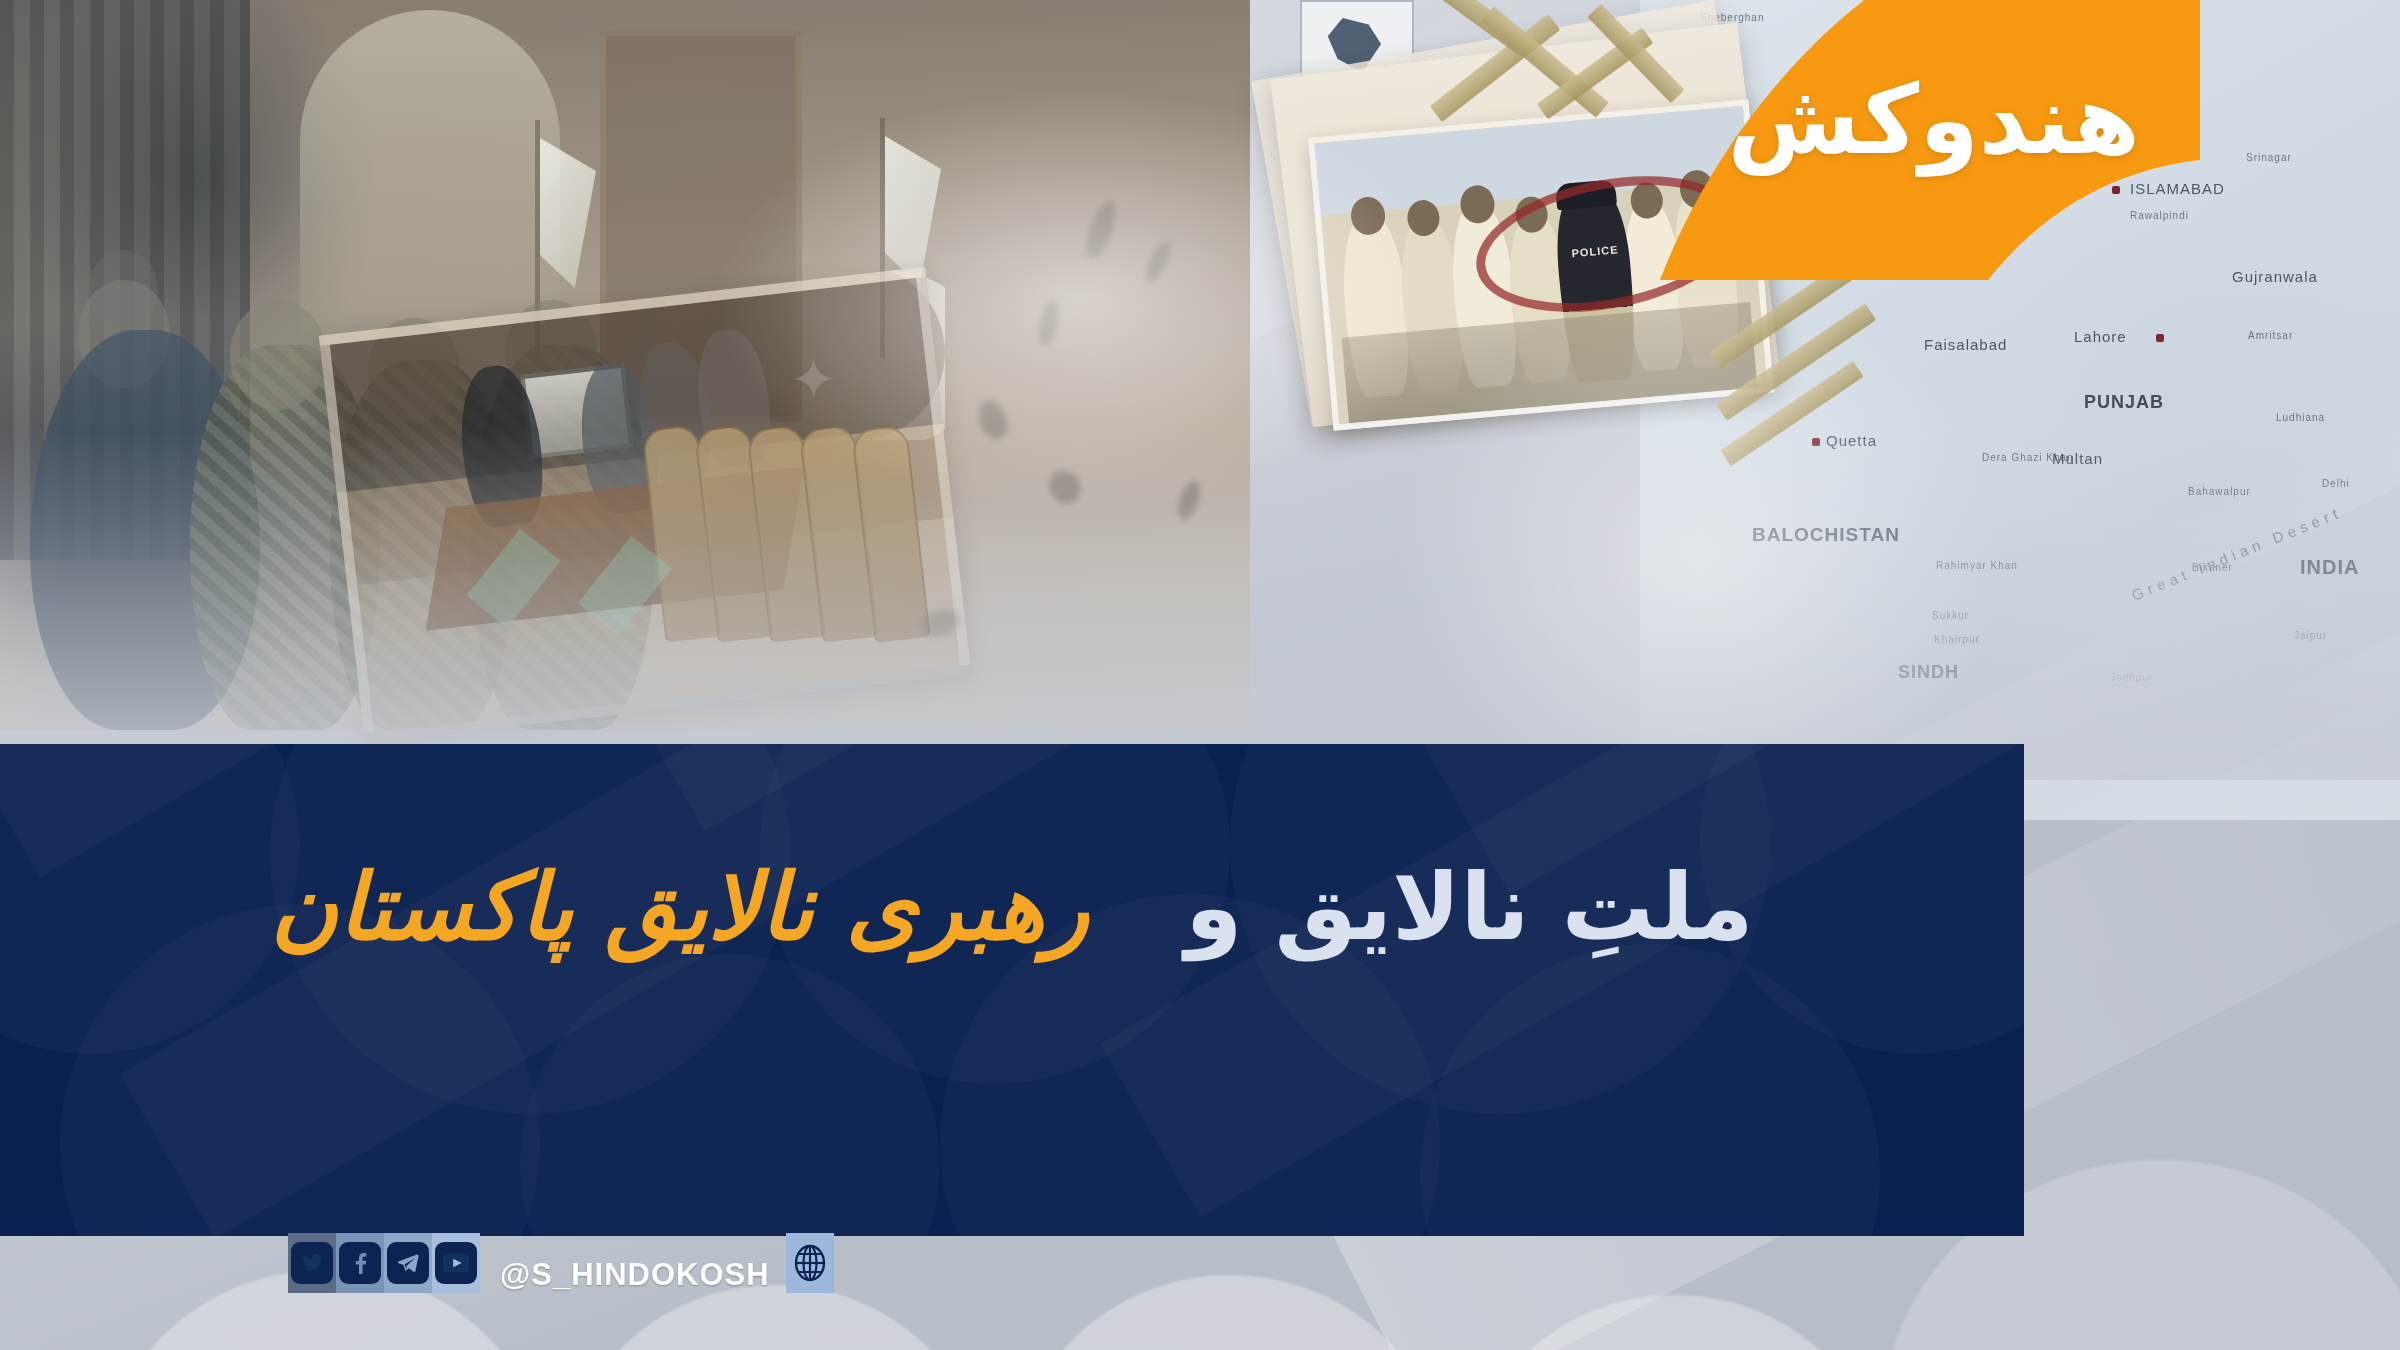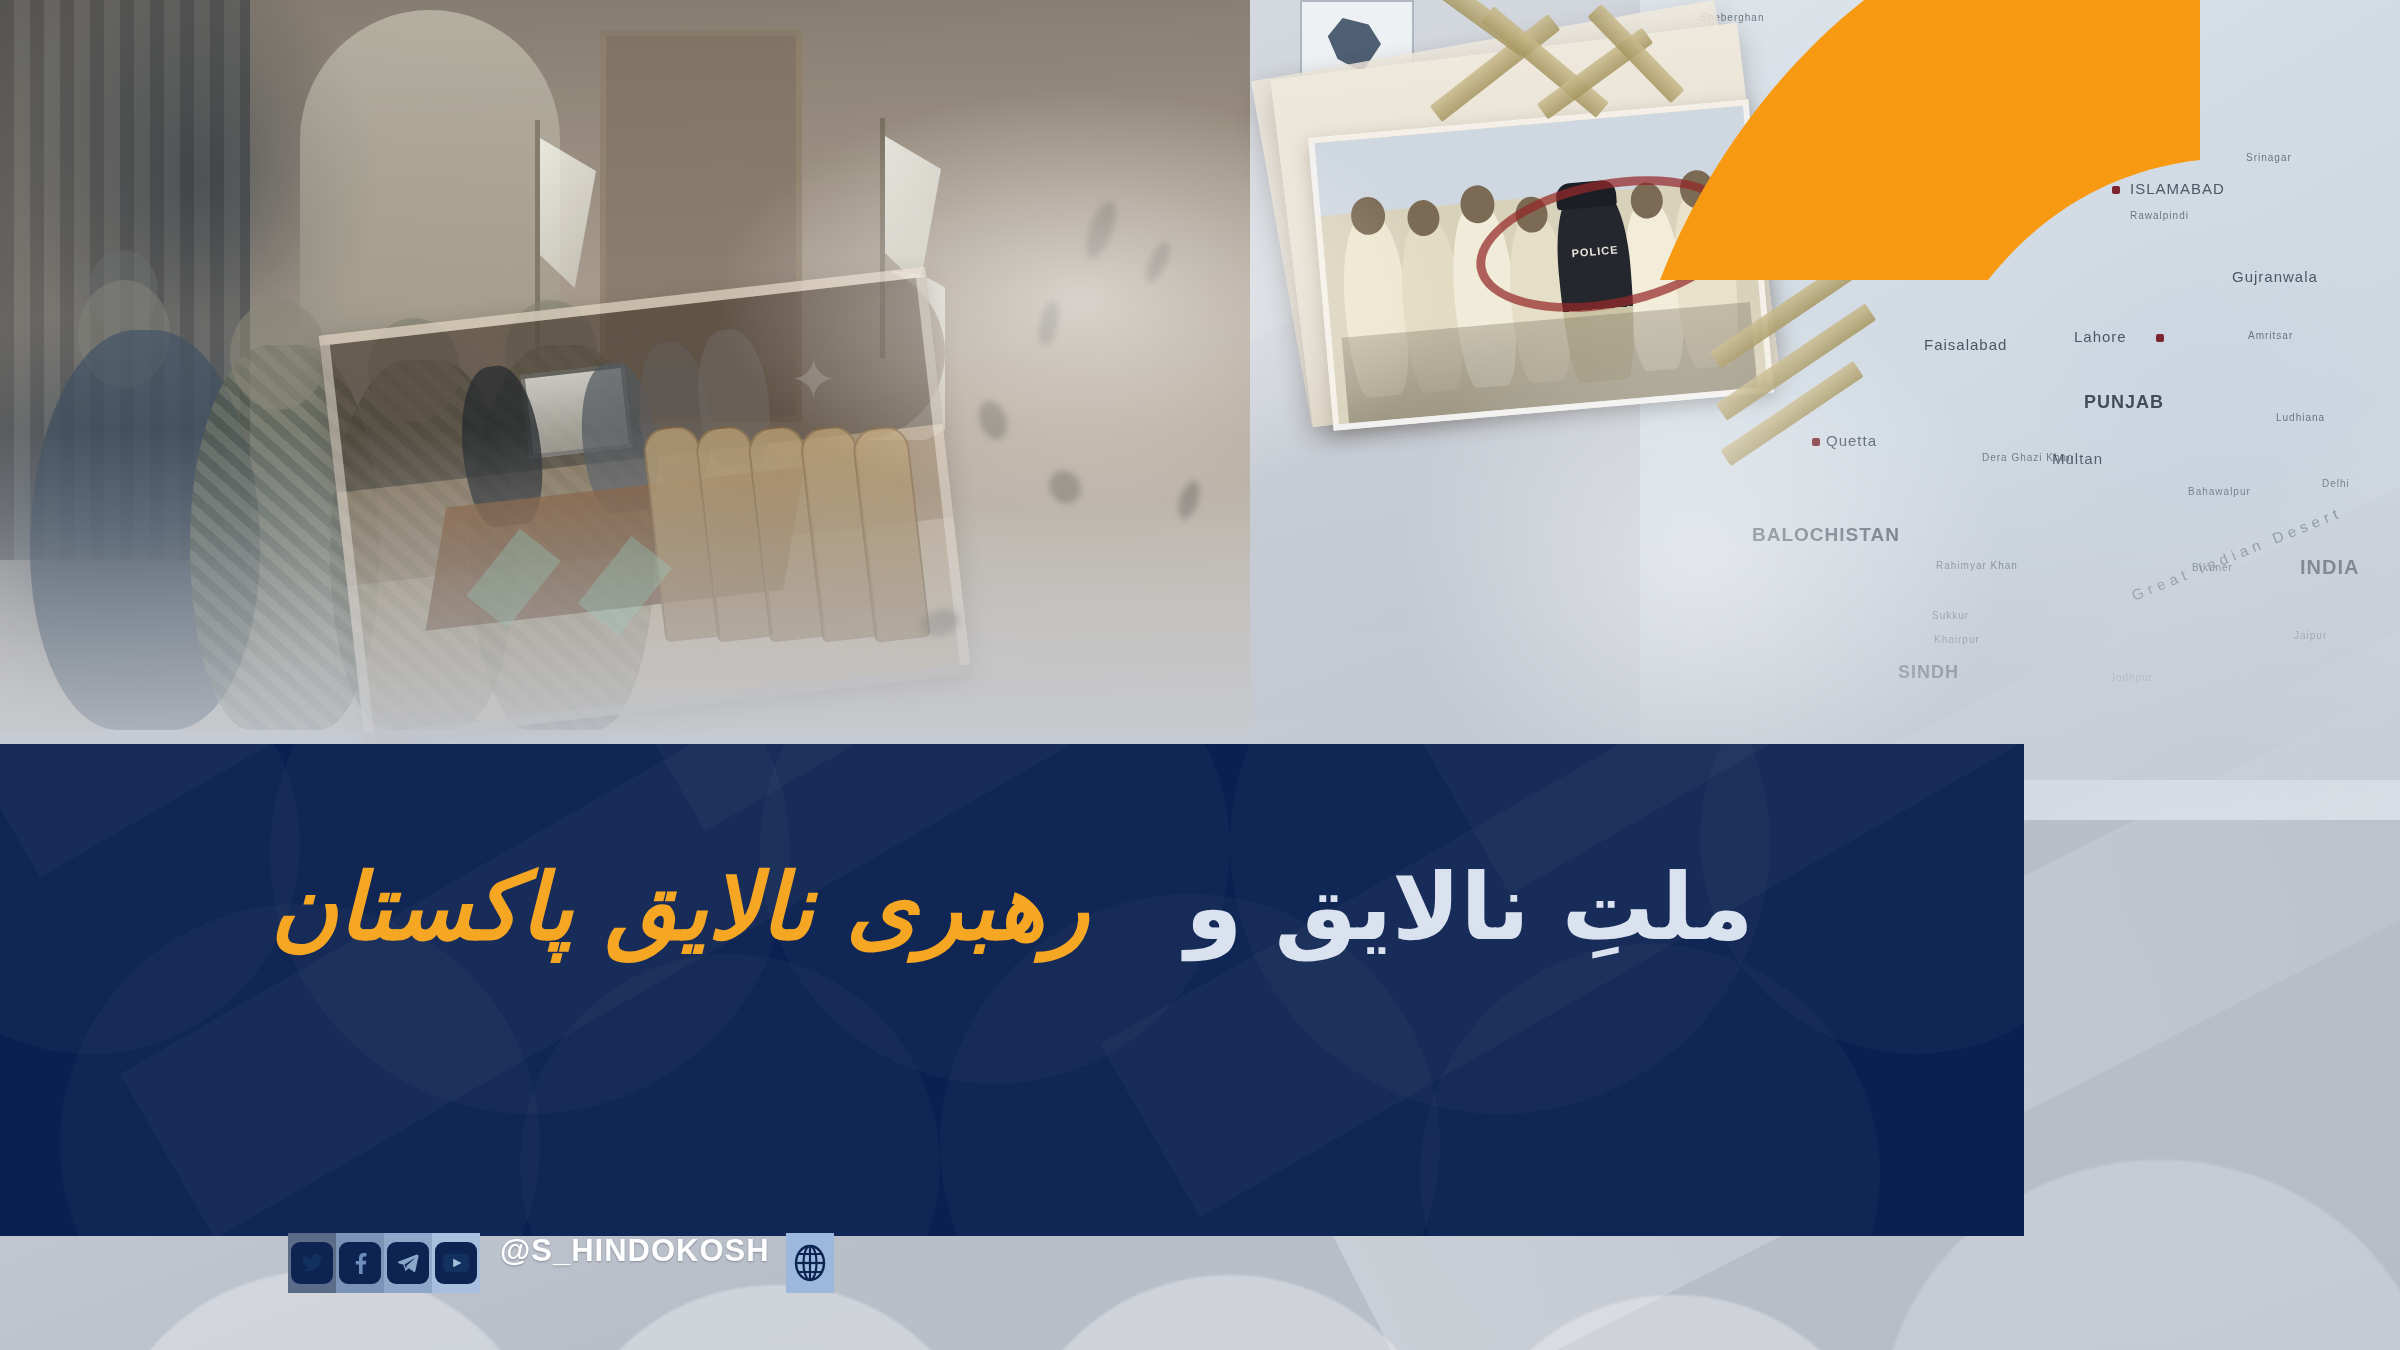--- a/index.html
+++ b/index.html
@@ -263,21 +263,21 @@
   .byline{
     position:absolute;left:0;right:0;top:352px;
     text-align:center;direction:rtl;
     font-size:46px;color:#cdd6e4;font-weight:400;
     font-family:"DejaVu Sans","Liberation Sans",sans-serif;
   }
 
   
   .social{
     position:absolute;left:288px;top:1233px;height:60px;
-    display:flex;align-items:flex-start;
+    display:flex;align-items:flex-end;
   }
   .sicon{
     width:48px;height:60px;display:flex;align-items:center;justify-content:center;
   }
   .sicon .chip{
     width:42px;height:42px;border-radius:9px;background:#0d2351;
     display:flex;align-items:center;justify-content:center;
   }
   .sicon.s1{background:#5a6c87;}
   .sicon.s2{background:#7b93b6;}
@@ -436,20 +436,21 @@
   <div class="bg-arc a5"></div>
   <div class="bg-diag d1"></div>
   <div class="bg-diag d2"></div>
 
   <div class="logo">
     <svg class="logo-swoosh" viewBox="0 0 560 320">
       <path d="M560 0 L560 200 C470 210 400 255 348 320 L60 320 C130 170 270 40 440 6 Z" fill="#f79a12"></path>
       <path d="M560 0 L300 0 C180 70 90 190 40 320 L0 320 L0 0 Z" fill="none"></path>
       <path d="M556 -10 L300 -10 C170 60 70 190 20 320 L140 320 C200 180 330 50 556 30 Z" fill="#f79a12"></path>
     </svg>
+    <div class="logo-text">هندوکش</div>
   </div>
 
   <div class="panel">
     <div class="panel-deco pd1"></div>
     <div class="panel-deco pd2"></div>
     <div class="panel-deco pd3"></div>
     <div class="panel-deco pd4"></div>
     <div class="panel-deco pd5"></div>
     <div class="panel-deco pd6"></div>
     <div class="panel-deco pd7"></div>

